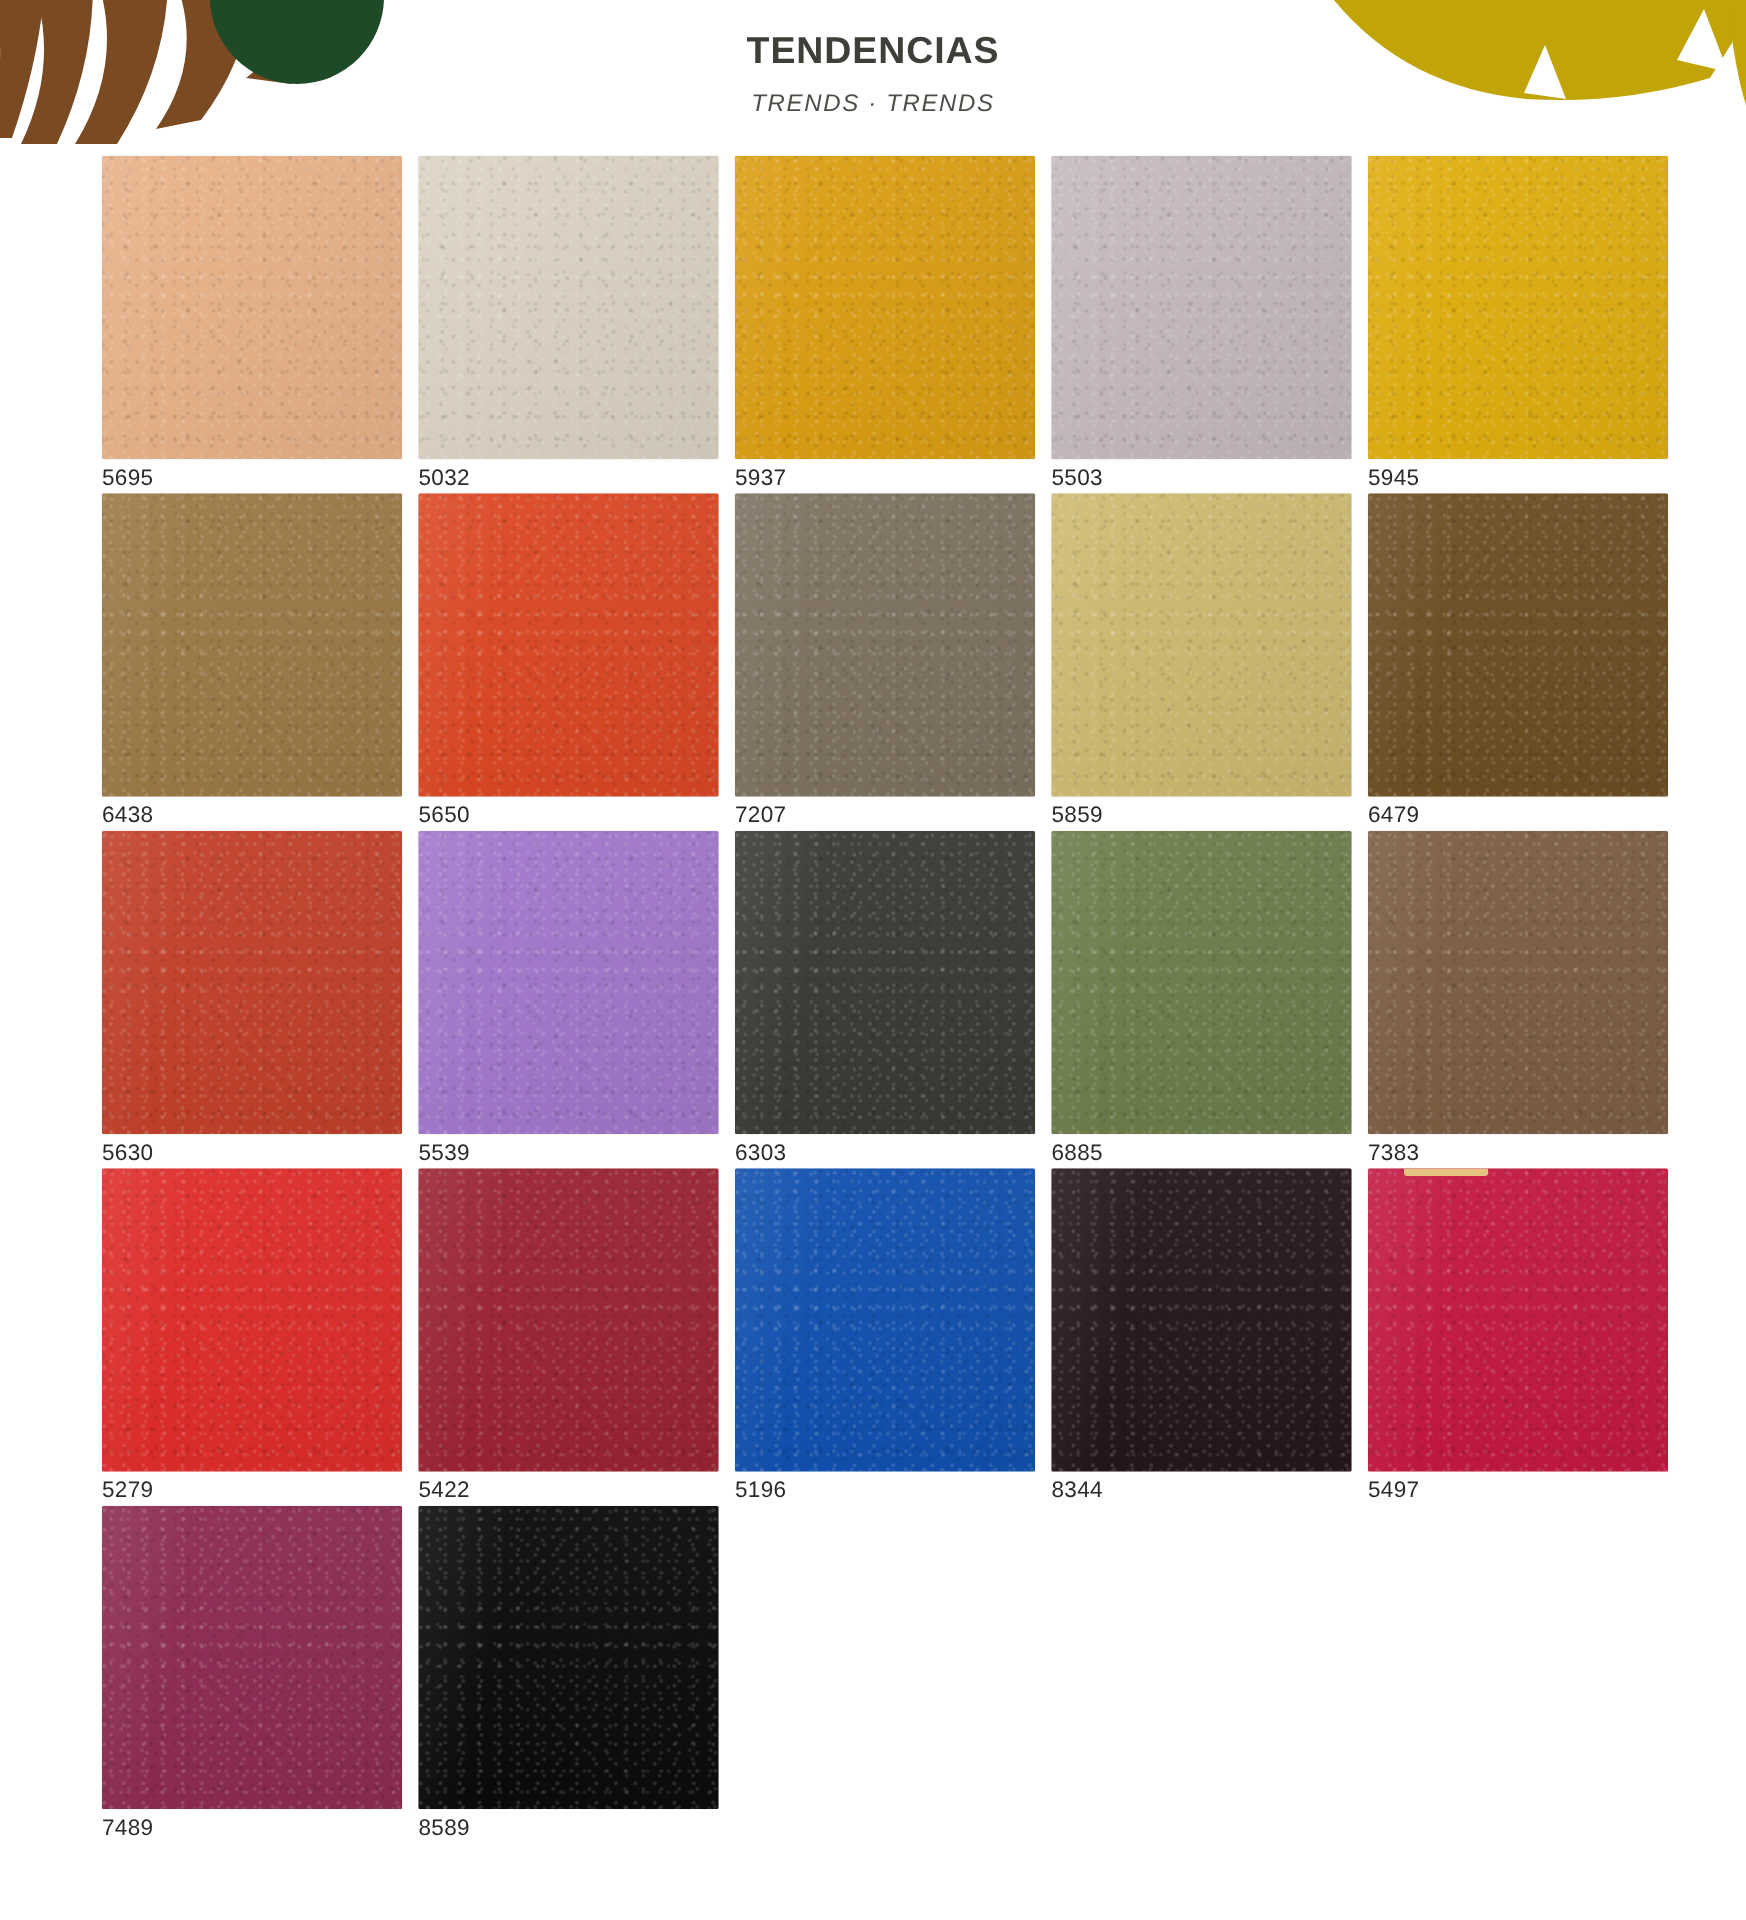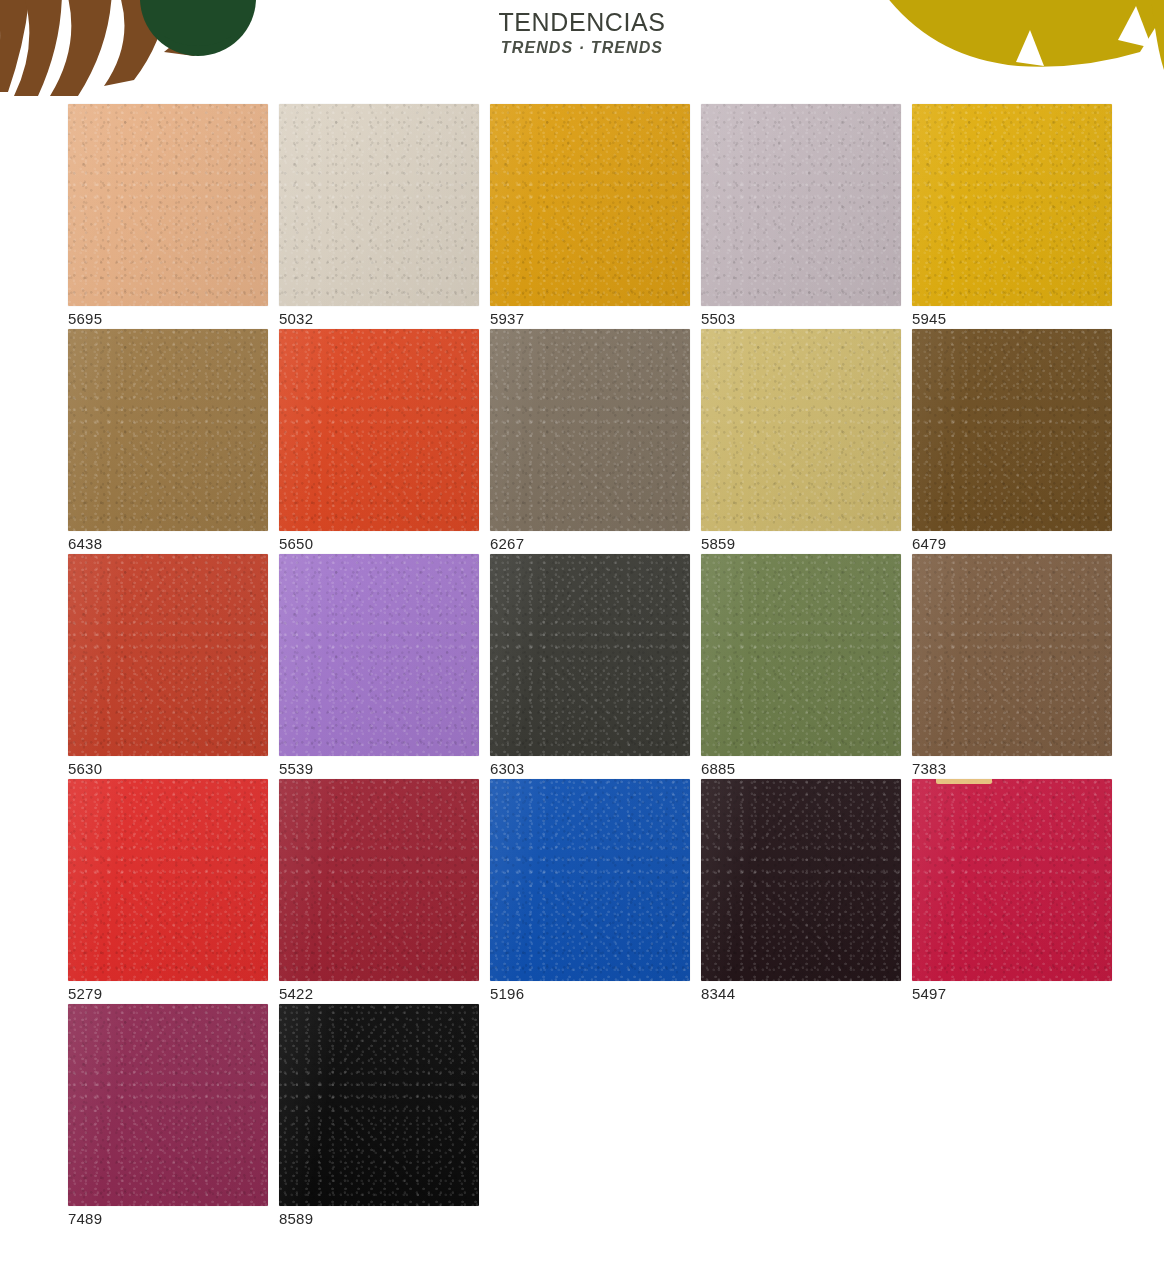--- a/index.html
+++ b/index.html
@@ -33,31 +33,31 @@
     position: absolute;
     top: 8px;
     left: 0;
     width: 1164px;
     text-align: center;
     z-index: 5;
   }
   .title-main {
     font-family: "Liberation Sans", sans-serif;
     font-size: 25px;
-    font-weight: 400;
+    font-weight: 700;
     letter-spacing: 0.6px;
     color: #3c4038;
     line-height: 1.12;
-    margin: 0;
+    margin: 12px;
   }
   .title-sub {
     font-family: "Liberation Sans", sans-serif;
     font-size: 16px;
     font-style: italic;
-    font-weight: 700;
+    font-weight: 400;
     letter-spacing: 1.1px;
     color: #4a4f46;
     line-height: 1.2;
     margin: 2px 0 0 0;
   }
 
   
   .grid {
     position: absolute;
     top: 104px;
@@ -190,21 +190,21 @@
     <div class="cell">
       <div class="chip" style="background: rgb(155, 121, 70);"></div>
       <div class="swatch-label">6438</div>
     </div>
     <div class="cell">
       <div class="chip" style="background: rgb(220, 71, 35);"></div>
       <div class="swatch-label">5650</div>
     </div>
     <div class="cell">
       <div class="chip" style="background: rgb(126, 113, 96);"></div>
-      <div class="swatch-label">6267</div>
+      <div class="swatch-label">7207</div>
     </div>
     <div class="cell">
       <div class="chip" style="background: rgb(206, 186, 111);"></div>
       <div class="swatch-label">5859</div>
     </div>
     <div class="cell">
       <div class="chip" style="background: rgb(109, 78, 34);"></div>
       <div class="swatch-label">6479</div>
     </div>
     <div class="cell">

